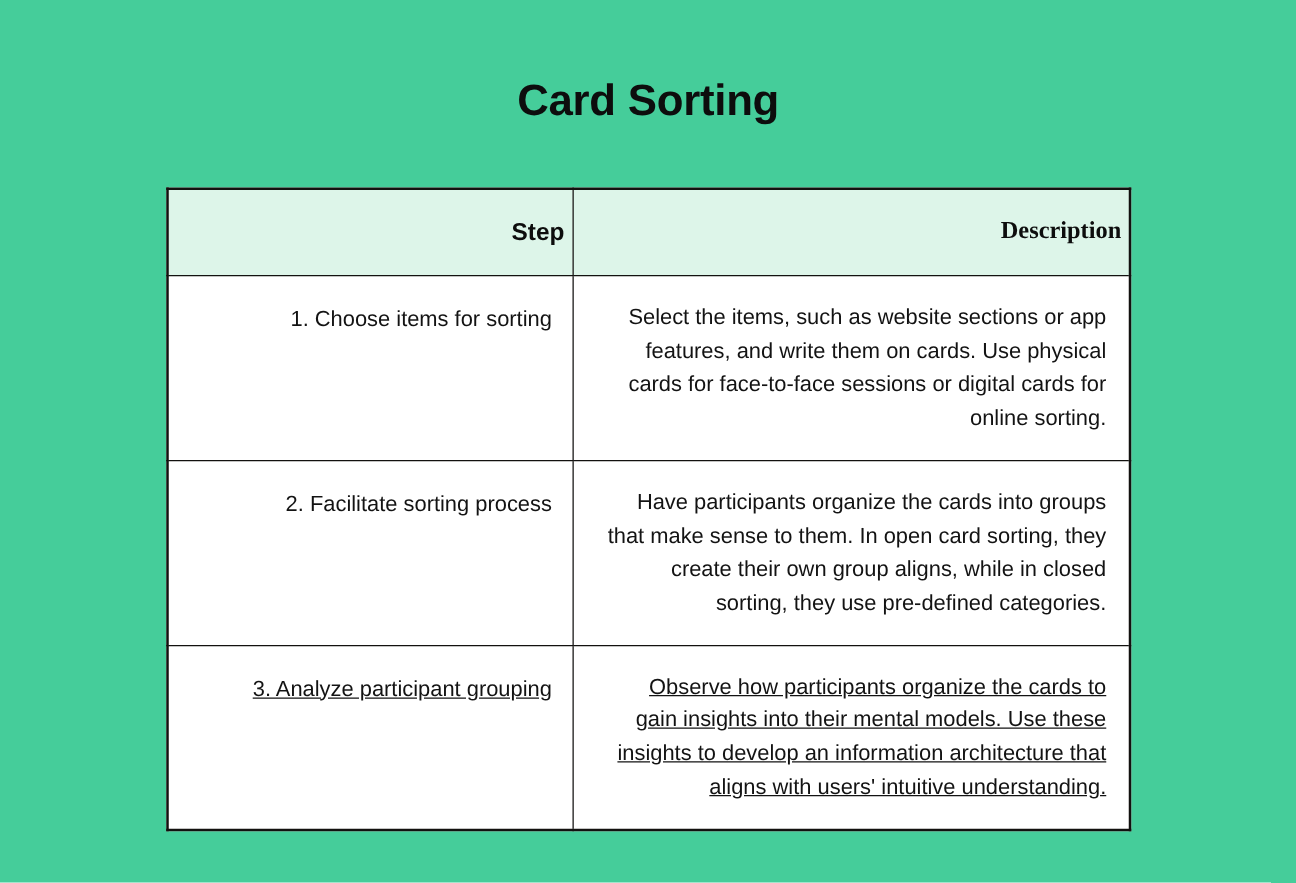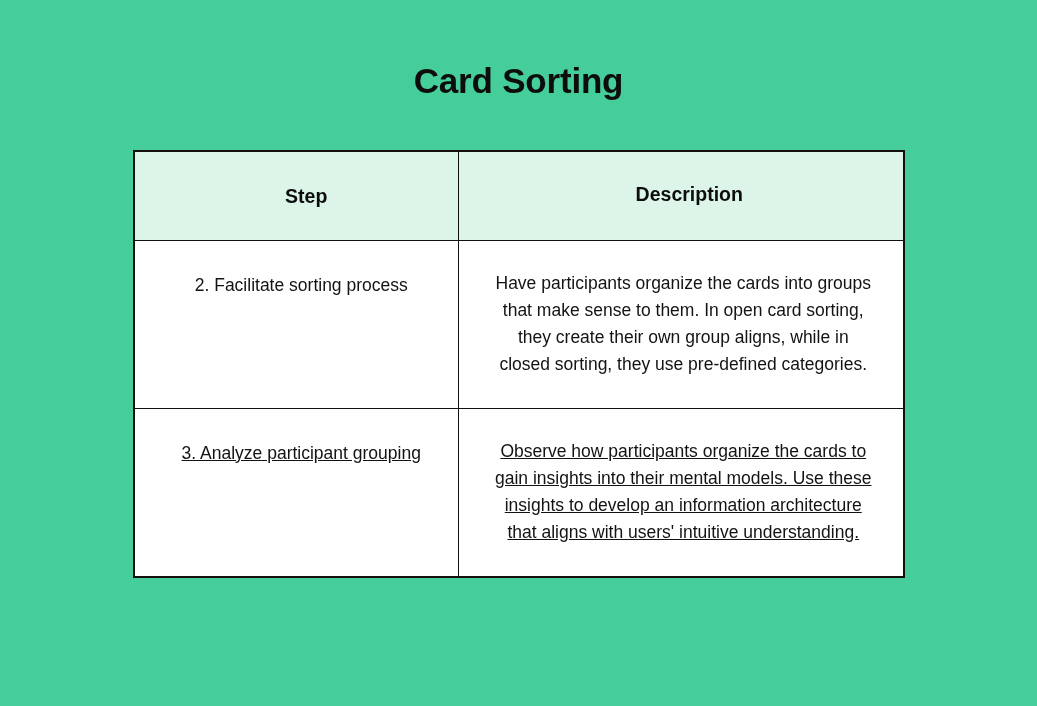--- a/index.html
+++ b/index.html
@@ -44,36 +44,37 @@
     background: #ffffff;
     border: 2px solid #12110f;
   }
   table.data-table col.col-step { width: 324px; }
   table.data-table col.col-desc { width: 446px; }
 
   table.data-table th,
   table.data-table td {
     border: 1.6px solid #12110f;
     vertical-align: top;
-    text-align: center;
-    padding: 16px;
+    text-align: right;
+    padding: 6px;
   }
   thead th {
     background: #ddf5e9;
     font-size: 19.5px;
     font-weight: bold;
     color: #0d0d0d;
     height: 56px;
     line-height: 1.2;
   }
   thead th .cell-inner {
     padding: 17px 0 0 20px;
   }
   thead th.th-desc .cell-inner {
     padding: 15px 0 0 17px;
+    font-family: Liberation Serif, serif;
   }
   tbody td {
     background: #ffffff;
     font-size: 17.5px;
     color: #131313;
     line-height: 1.54;
   }
   tbody td .cell-inner {
     padding: 15px 18px 16px 19px;
   }
@@ -104,20 +105,28 @@
         <tr>
           <th class="th-step">
             <div class="cell-inner">Step</div>
           </th>
           <th class="th-desc">
             <div class="cell-inner">Description</div>
           </th>
         </tr>
       </thead>
       <tbody>
+        <tr class="row-1">
+          <td class="td-step">
+            <div class="cell-inner">1. Choose items for sorting</div>
+          </td>
+          <td class="td-desc">
+            <div class="cell-inner">Select the items, such as website sections or app features, and write them on cards. Use physical cards for face-to-face sessions or digital cards for online sorting.</div>
+          </td>
+        </tr>
         <tr class="row-2">
           <td class="td-step">
             <div class="cell-inner">2. Facilitate sorting process</div>
           </td>
           <td class="td-desc">
             <div class="cell-inner">Have participants organize the cards into groups that make sense to them. In open card sorting, they create their own group aligns, while in closed sorting, they use pre-defined categories.</div>
           </td>
         </tr>
         <tr class="row-3">
           <td class="td-step">

